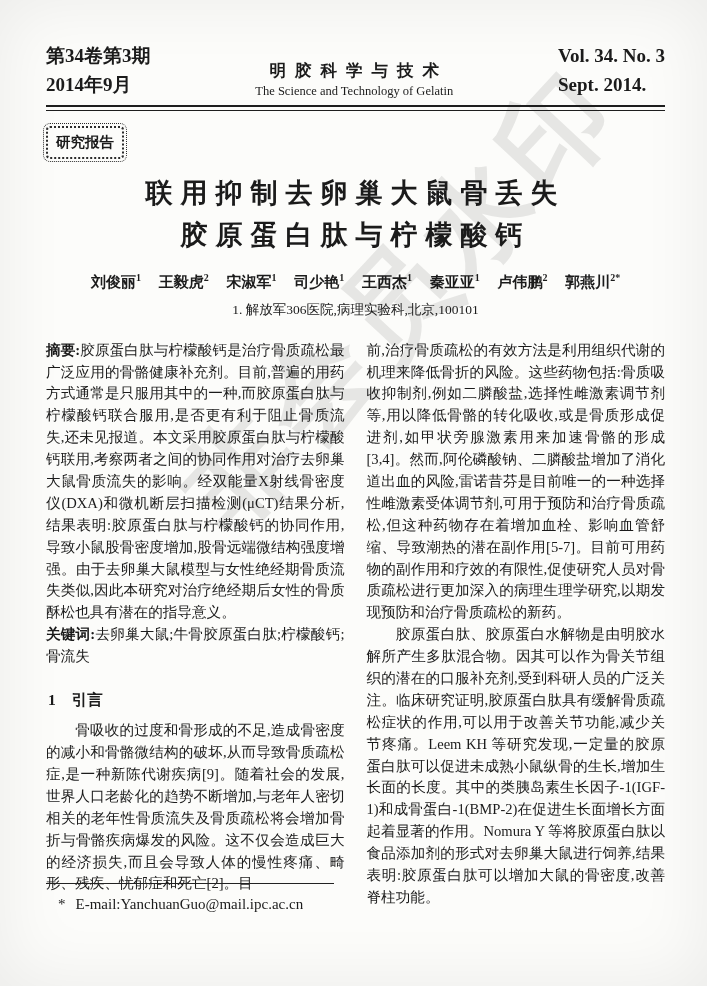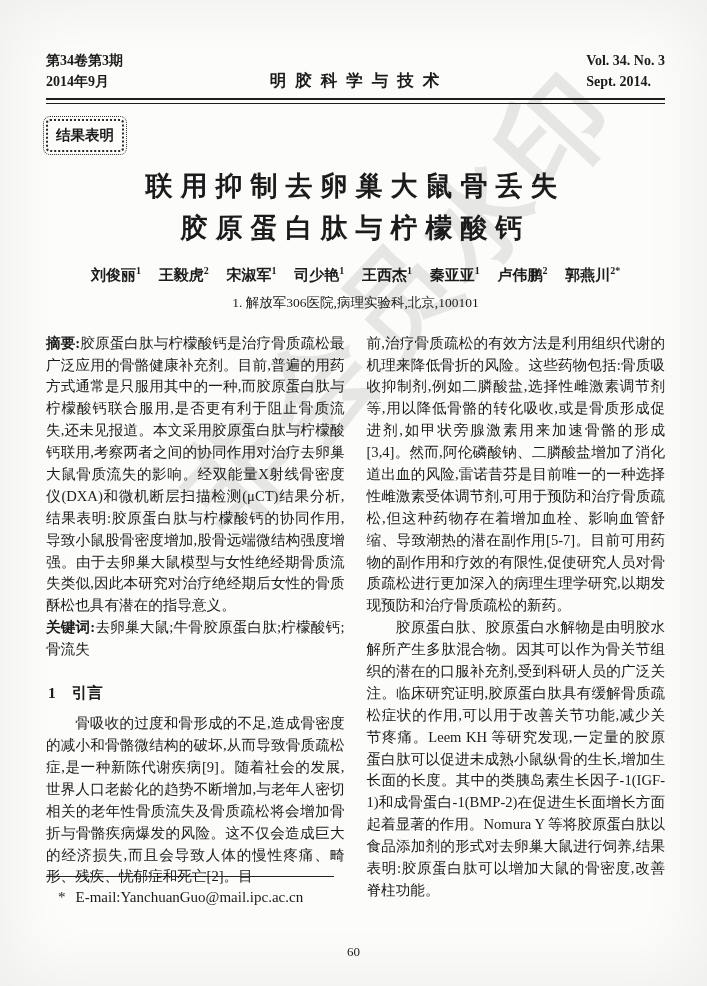--- a/index.html
+++ b/index.html
@@ -23,21 +23,21 @@
     font-size:108px; font-weight:bold;
     letter-spacing:8px;
     color:rgba(110,110,110,0.15);
     white-space:nowrap;
     pointer-events:none;
     z-index:0;
   }
   .content { position:relative; z-index:1; }
   
   .jhead { display:flex; justify-content:space-between; align-items:flex-end; }
-  .jhead .left, .jhead .right { font-size:14px; font-weight:bold; line-height:1.5;margin-top:8px; }
+  .jhead .left, .jhead .right { font-size:19px; font-weight:bold; line-height:1.5; }
   .jhead .right { }
   .jhead .center { text-align:center; }
   .jhead .cn-title { font-size:16.5px; font-weight:bold; letter-spacing:9px; text-indent:9px; }
   .jhead .en-title { font-size:12.5px; margin-top:2px; }
   .head-rule { margin-top:6px; height:3px; border-top:2.5px solid #1e1e1e; border-bottom:1px solid #1e1e1e; }
   
   .badge {
     display:inline-block; margin-top:15px; padding:5px 8px;
     font-size:14.5px; font-weight:bold;
     border:2px dotted #2b2b2b; border-radius:4px;
@@ -78,30 +78,31 @@
   <div class="content">
 
     
     <div class="jhead">
       <div class="left">
         <div>第34卷第3期</div>
         <div>2014年9月</div>
       </div>
       <div class="center">
         <div class="cn-title">明胶科学与技术</div>
+        <div class="en-title">The Science and Technology of Gelatin</div>
       </div>
       <div class="right">
         <div>Vol. 34. No. 3</div>
         <div>Sept. 2014.</div>
       </div>
     </div>
     <div class="head-rule"></div>
 
     
-    <div class="badge">结果表明</div>
+    <div class="badge">研究报告</div>
 
     
     <div class="art-title">
       <div class="line">联用抑制去卵巢大鼠骨丢失</div>
       <div class="line">胶原蛋白肽与柠檬酸钙</div>
     </div>
 
     
     <div class="authors">
       <span class="author"><span>刘俊丽</span><sup>1</sup></span>
@@ -135,14 +136,13 @@
       </div>
 
       <div class="col col-right">
         <p>前,治疗骨质疏松的有效方法是利用组织代谢的机理来降低骨折的风险。这些药物包括:骨质吸收抑制剂,例如二膦酸盐,选择性雌激素调节剂等,用以降低骨骼的转化吸收,或是骨质形成促进剂,如甲状旁腺激素用来加速骨骼的形成[3,4]。然而,阿伦磷酸钠、二膦酸盐增加了消化道出血的风险,雷诺昔芬是目前唯一的一种选择性雌激素受体调节剂,可用于预防和治疗骨质疏松,但这种药物存在着增加血栓、影响血管舒缩、导致潮热的潜在副作用[5-7]。目前可用药物的副作用和疗效的有限性,促使研究人员对骨质疏松进行更加深入的病理生理学研究,以期发现预防和治疗骨质疏松的新药。</p>
         <p class="indent">胶原蛋白肽、胶原蛋白水解物是由明胶水解所产生多肽混合物。因其可以作为骨关节组织的潜在的口服补充剂,受到科研人员的广泛关注。临床研究证明,胶原蛋白肽具有缓解骨质疏松症状的作用,可以用于改善关节功能,减少关节疼痛。Leem KH 等研究发现,一定量的胶原蛋白肽可以促进未成熟小鼠纵骨的生长,增加生长面的长度。其中的类胰岛素生长因子-1(IGF-1)和成骨蛋白-1(BMP-2)在促进生长面增长方面起着显著的作用。Nomura Y 等将胶原蛋白肽以食品添加剂的形式对去卵巢大鼠进行饲养,结果表明:胶原蛋白肽可以增加大鼠的骨密度,改善脊柱功能。</p>
       </div>
 
     </div>
   </div>
 
-  <div class="pageno">60</div>
 </div>
 
 </body></html>

